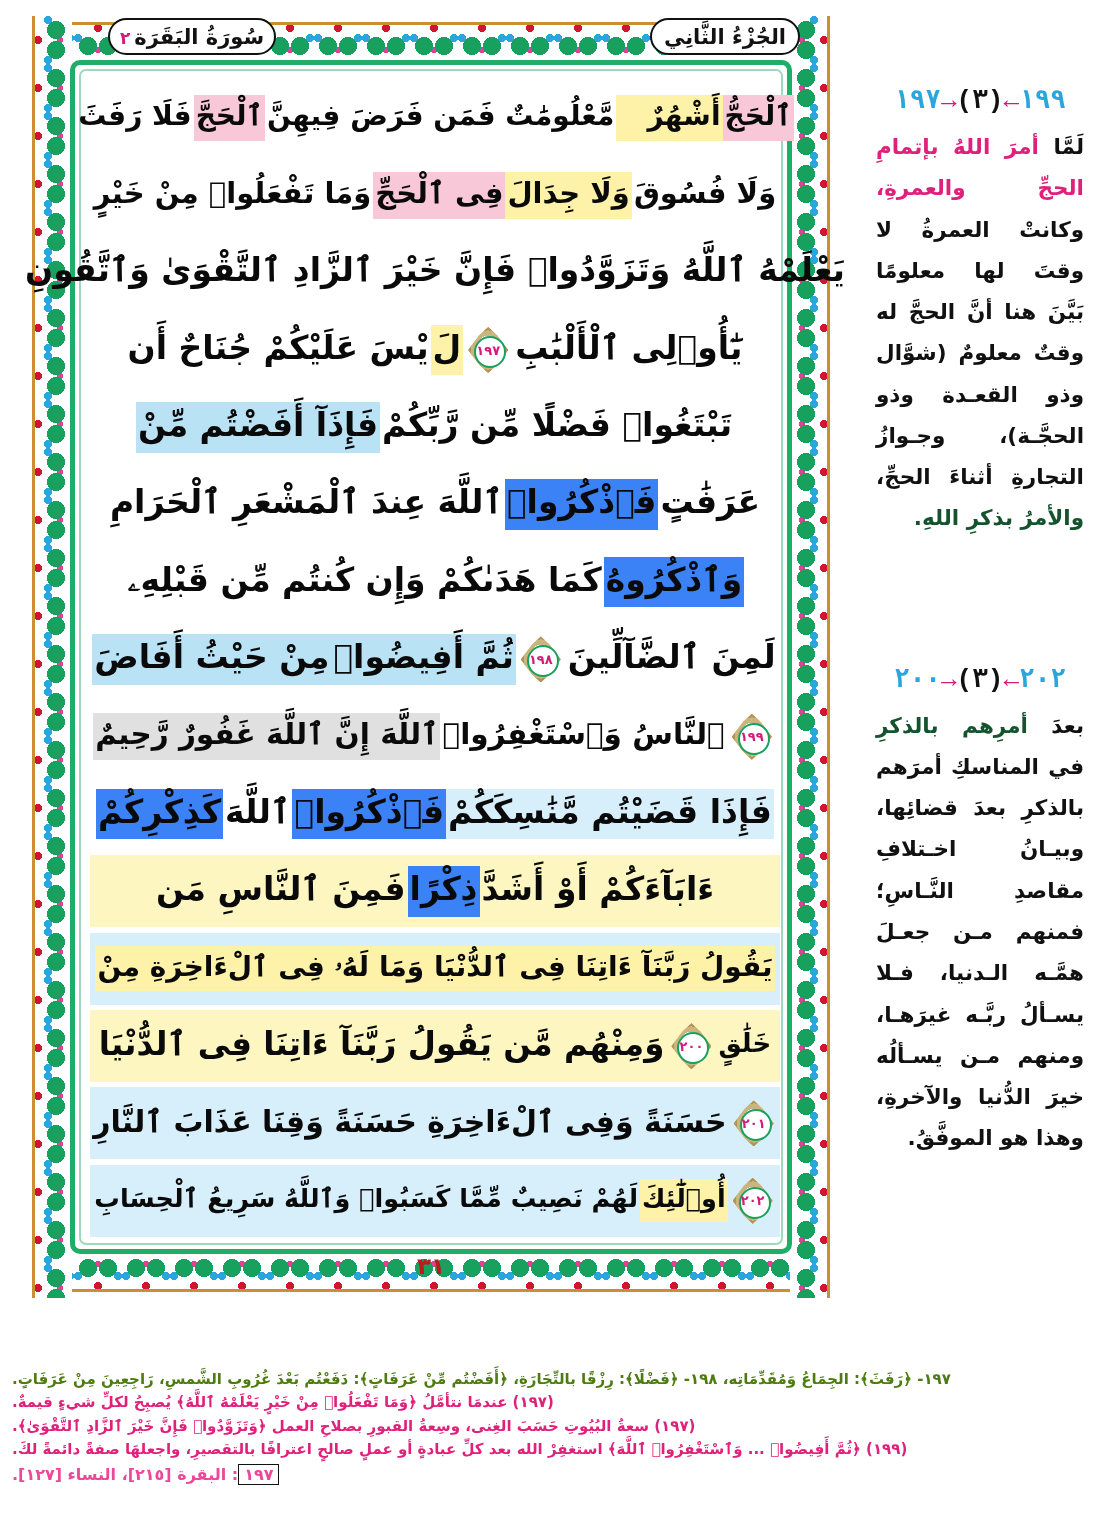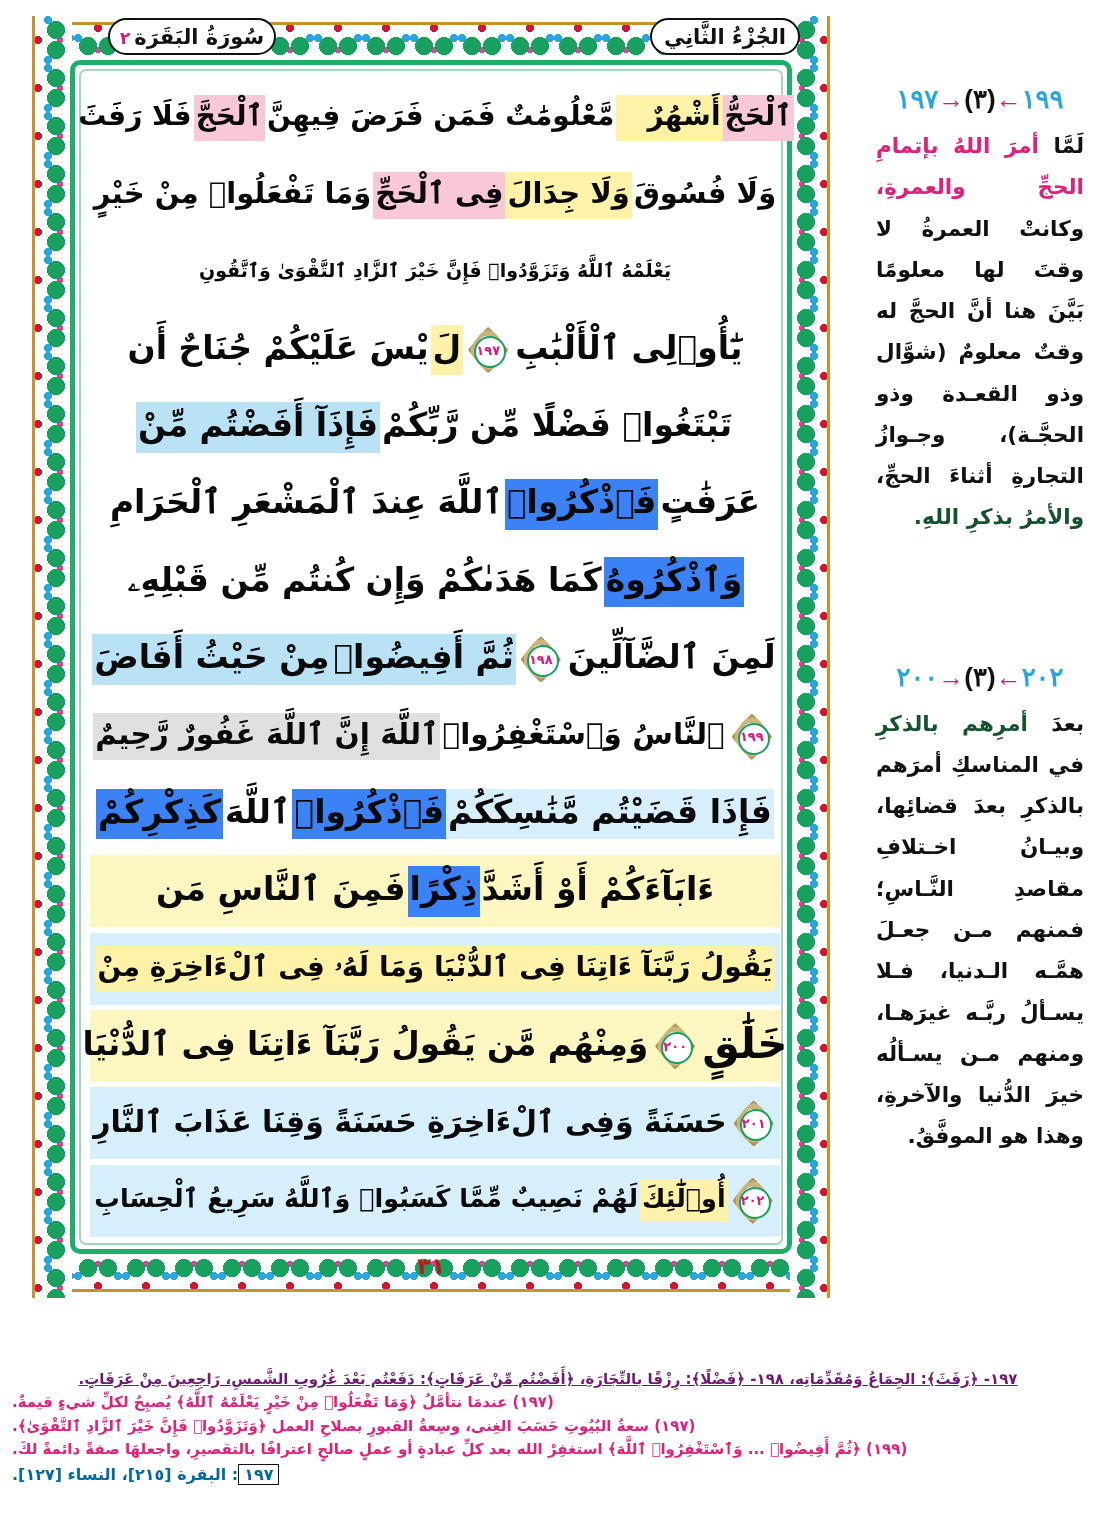--- a/index.html
+++ b/index.html
@@ -174,21 +174,21 @@
     z-index:6;
   }
   .tafsir-block{margin-bottom:6px;}
   .tafsir-range{
     direction:ltr;
     text-align:center;
     font-size:26px;font-weight:700;
     letter-spacing:-1px;
     margin-bottom:10px;
     white-space:nowrap;
-    font-family:Liberation Sans, sans-serif;
+    font-family:Liberation Mono, monospace;
   }
   .tafsir-range .from{color:#29a6dd;}
   .tafsir-range .arrow{color:#d6197d;}
   .tafsir-range .mid{color:#111;}
   .tafsir-range .to{color:#29a6dd;}
   .tafsir-text{
     font-size:21.5px;
     line-height:1.92;
     color:#111;
     font-weight:700;
@@ -206,24 +206,24 @@
     direction:rtl;
     z-index:8;
   }
   .fn-line{
     font-size:15px;
     font-weight:700;
     line-height:1.55;
     white-space:nowrap;
     font-family:"DejaVu Sans","Liberation Sans",sans-serif;
   }
-  .fn-1{color:#701a75;text-align:center;text-decoration:underline;}
+  .fn-1{color:#4d7c0f;text-align:left;}
   .fn-2,.fn-3,.fn-4{color:#e0217c;text-align:left;}
   .fn-ref{
-    color:#0369a1;text-align:left;font-size:16px;font-weight:700;
+    color:#ec4899;text-align:left;font-size:16px;font-weight:700;
     margin-top:3px;
     font-family:"DejaVu Sans","Liberation Sans",sans-serif;
   }
   .fn-ref .boxed{
     border:1.5px solid #111;padding:0 5px;margin-inline-start:3px;
     display:inline-block;
   }
 </style>
 </head>
 <body>
@@ -259,21 +259,21 @@
         <span class="seg hl-pink" style="font-size: 28px;">ٱلْحَجَّ</span>
         <span class="seg hl-none" style="font-size: 28px;"> فَلَا رَفَثَ</span>
       </div>
       <div class="aya-line ">
         <span class="seg hl-none" style="font-size: 29px;">وَلَا فُسُوقَ </span>
         <span class="seg hl-yellow" style="font-size: 29px;">وَلَا جِدَالَ</span>
         <span class="seg hl-pink" style="font-size: 29px;"> فِى ٱلْحَجِّ</span>
         <span class="seg hl-none" style="font-size: 29px;"> وَمَا تَفْعَلُوا۟ مِنْ خَيْرٍ</span>
       </div>
       <div class="aya-line ">
-        <span class="seg hl-none" style="font-size: 19px;">يَعْلَمْهُ ٱللَّهُ وَتَزَوَّدُوا۟ فَإِنَّ خَيْرَ ٱلزَّادِ ٱلتَّقْوَىٰ وَٱتَّقُونِ</span>
+        <span class="seg hl-none" style="font-size: 33px;">يَعْلَمْهُ ٱللَّهُ وَتَزَوَّدُوا۟ فَإِنَّ خَيْرَ ٱلزَّادِ ٱلتَّقْوَىٰ وَٱتَّقُونِ</span>
       </div>
       <div class="aya-line ">
         <span class="seg hl-none">يَٰٓأُو۟لِى ٱلْأَلْبَٰبِ </span>
         <span class="aya-mark">
           <span class="rosette"></span>
           <span class="ring"></span>
           <span class="n">١٩٧</span>
         </span>
         <span class="seg hl-yellow">لَ</span>
         <span class="seg hl-none">يْسَ عَلَيْكُمْ جُنَاحٌ أَن</span>
@@ -318,21 +318,21 @@
       </div>
       <div class="aya-line line-bg-yellow">
         <span class="seg hl-none">ءَابَآءَكُمْ أَوْ أَشَدَّ </span>
         <span class="seg hl-orange">ذِكْرًا</span>
         <span class="seg hl-none"> فَمِنَ ٱلنَّاسِ مَن</span>
       </div>
       <div class="aya-line line-bg-blue">
         <span class="seg hl-yellow" style="font-size: 28px;">يَقُولُ رَبَّنَآ ءَاتِنَا فِى ٱلدُّنْيَا وَمَا لَهُۥ فِى ٱلْءَاخِرَةِ مِنْ</span>
       </div>
       <div class="aya-line line-bg-yellow">
-        <span class="seg hl-none" style="font-size: 42px;">خَلَٰقٍ </span>
+        <span class="seg hl-none" style="font-size: 26px;">خَلَٰقٍ </span>
         <span class="aya-mark">
           <span class="rosette"></span>
           <span class="ring"></span>
           <span class="n">٢٠٠</span>
         </span>
         <span class="seg hl-none" style="font-size: 32.5px;">وَمِنْهُم مَّن يَقُولُ رَبَّنَآ ءَاتِنَا فِى ٱلدُّنْيَا</span>
       </div>
       <div class="aya-line line-bg-blue">
         <span class="aya-mark">
           <span class="rosette"></span>

